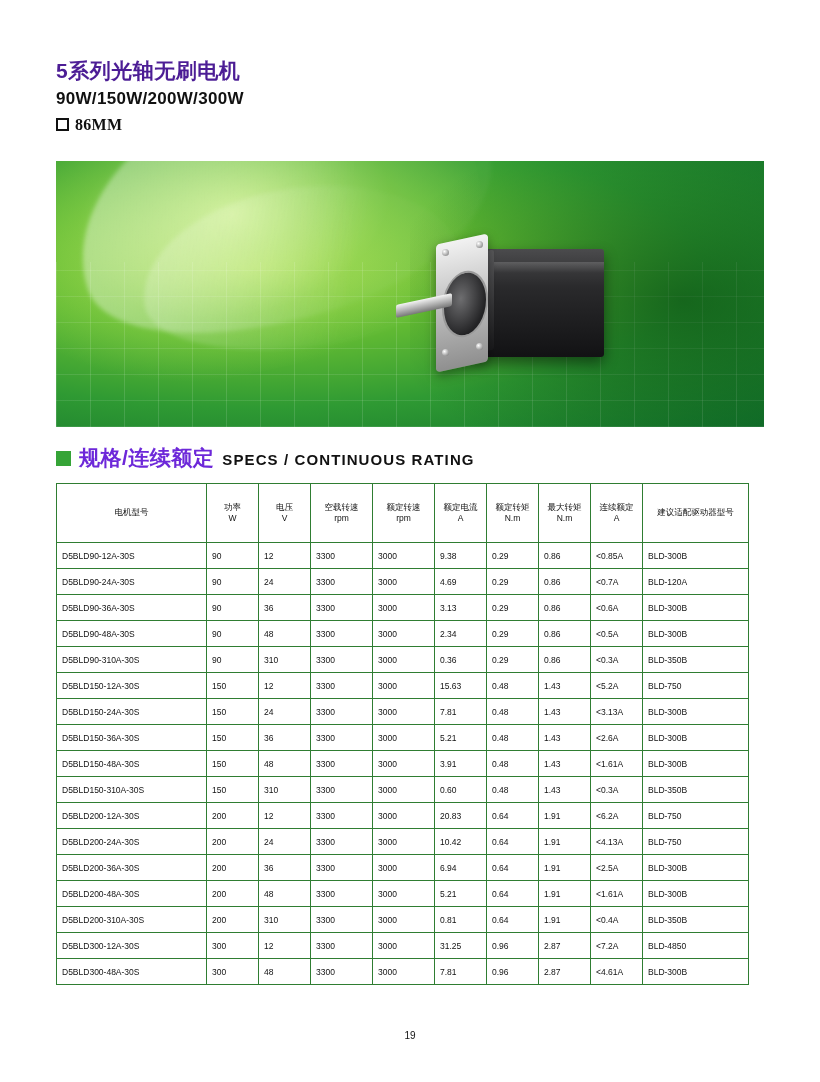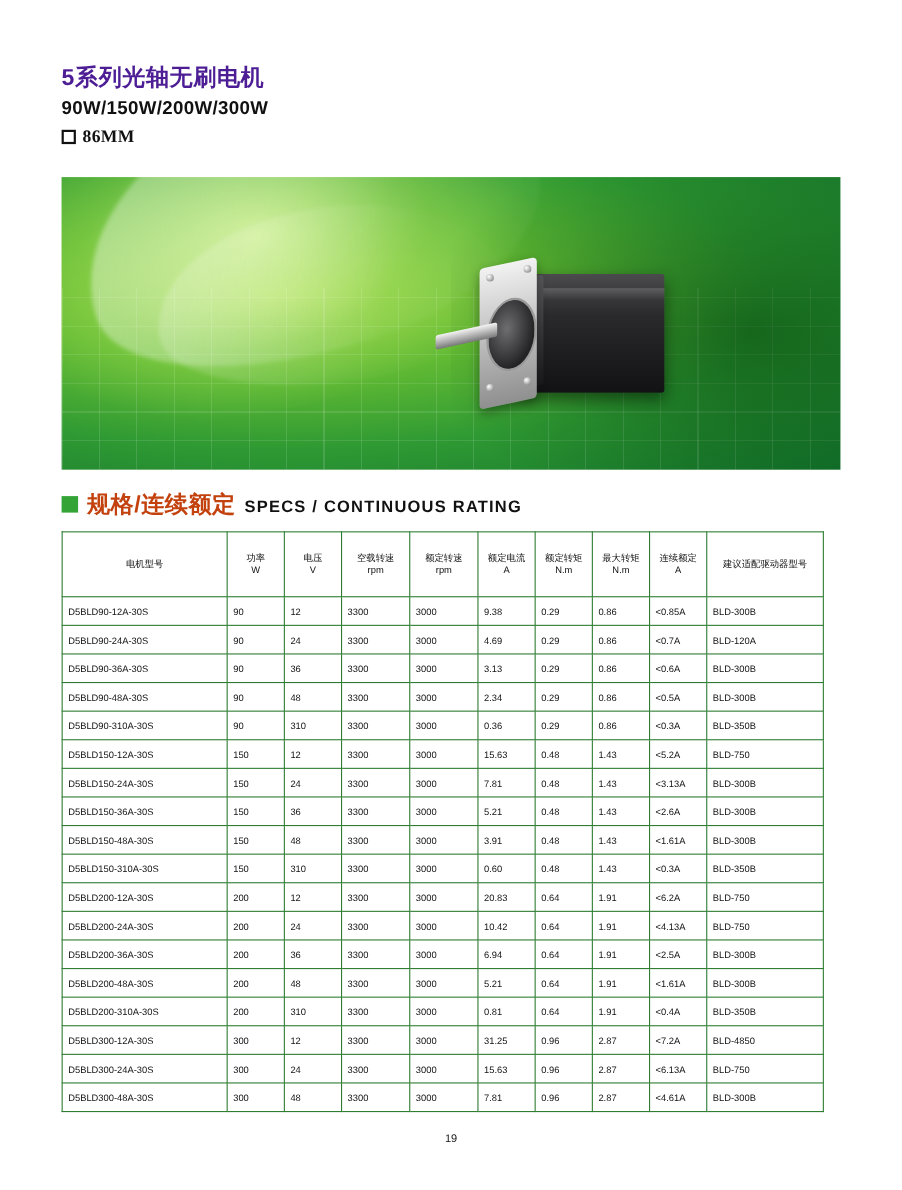--- a/index.html
+++ b/index.html
@@ -212,21 +212,21 @@
     width: 15px;
     height: 15px;
     background: #35a437;
     display: inline-block;
     position: relative;
     top: 1px;
   }
   .sec-cn {
     font-size: 21px;
     font-weight: bold;
-    color: #c2410c;
+    color: #6d28d9;
     letter-spacing: 0.5px;
   }
   .sec-en {
     font-size: 15px;
     font-weight: bold;
     color: #111;
     letter-spacing: 1.1px;
   }
 
   
@@ -565,32 +565,20 @@
             <td>12</td>
             <td>3300</td>
             <td>3000</td>
             <td>31.25</td>
             <td>0.96</td>
             <td>2.87</td>
             <td>&lt;7.2A</td>
             <td>BLD-4850</td>
           </tr>
           <tr>
-            <td>D5BLD300-24A-30S</td>
-            <td>300</td>
-            <td>24</td>
-            <td>3300</td>
-            <td>3000</td>
-            <td>15.63</td>
-            <td>0.96</td>
-            <td>2.87</td>
-            <td>&lt;6.13A</td>
-            <td>BLD-750</td>
-          </tr>
-          <tr>
             <td>D5BLD300-48A-30S</td>
             <td>300</td>
             <td>48</td>
             <td>3300</td>
             <td>3000</td>
             <td>7.81</td>
             <td>0.96</td>
             <td>2.87</td>
             <td>&lt;4.61A</td>
             <td>BLD-300B</td>

